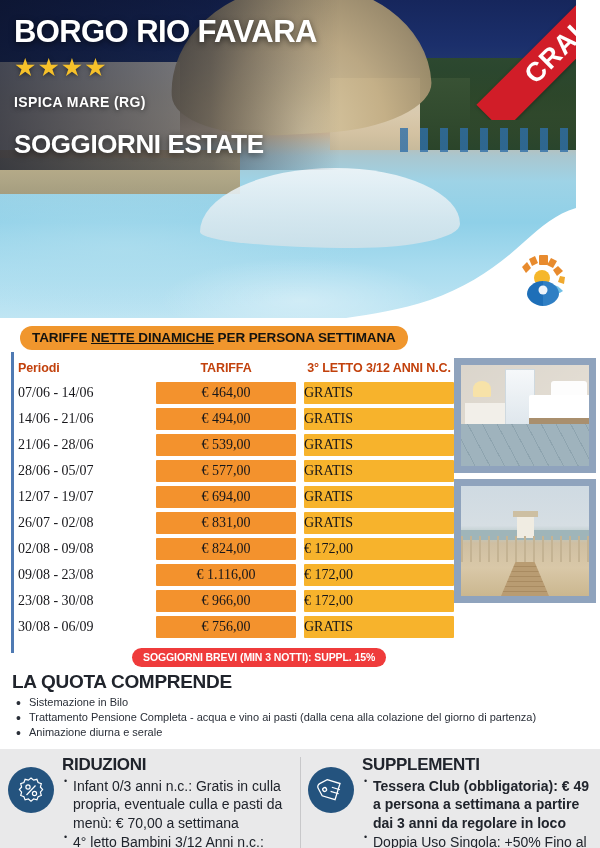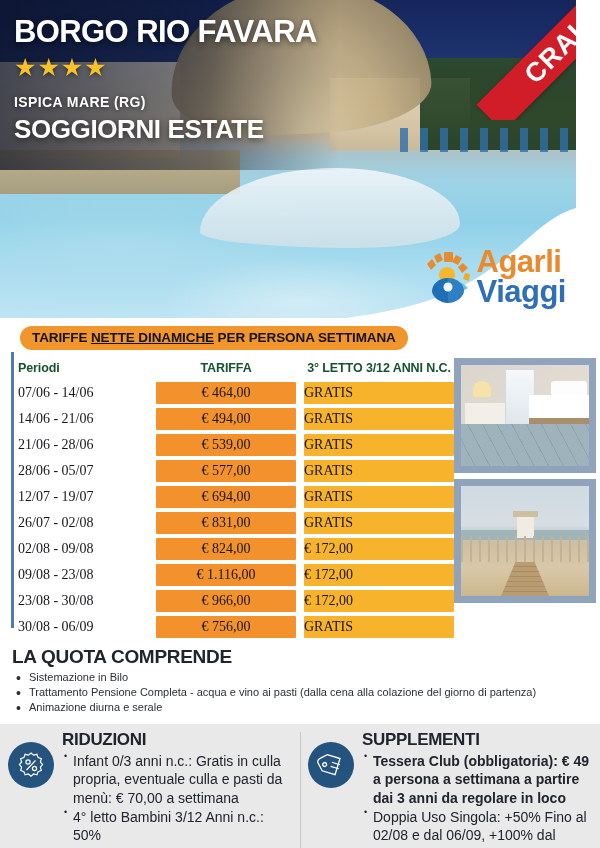--- a/index.html
+++ b/index.html
@@ -86,21 +86,21 @@
     text-shadow:0 2px 6px rgba(0,0,0,.55);
     line-height:1.05;
   }
   .stars { margin-top:6px; font-size:25px; color:#f6c12a; letter-spacing:1px;
            text-shadow:0 1px 4px rgba(0,0,0,.5); line-height:1; }
   .hotel-loc {
     margin-top:14px; font-size:14px; font-weight:bold; color:#fff; letter-spacing:.4px;
     text-shadow:0 1px 5px rgba(0,0,0,.6);
   }
   .hotel-sub {
-    margin-top:4px; font-size:26px; font-weight:bold; color:#fff; letter-spacing:-0.4px;
+    margin-top:19px; font-size:26px; font-weight:bold; color:#fff; letter-spacing:-0.4px;
     text-shadow:0 2px 6px rgba(0,0,0,.55);
   }
 
   
   .ribbon-wrap {
     position:absolute; right:0; top:0; width:120px; height:120px; overflow:hidden; z-index:8;
   }
   .ribbon {
     position:absolute;
     width:190px; height:38px;
@@ -147,21 +147,21 @@
     font-size:13.5px; font-weight:bold;
     padding:4px 12px 5px;
     border-radius:14px;
     letter-spacing:-0.1px;
     margin-left:6px;
   }
   .tariff-banner u { text-decoration:underline; }
 
   table.rates { width:440px; border-collapse:separate; border-spacing:0 4px; margin-top:7px; }
   table.rates th {
-    font-size:12.5px; font-weight:bold; color:#14532d; padding-bottom:3px;
+    font-size:12.5px; font-weight:bold; color:#c2410c; padding-bottom:3px;
     letter-spacing:-0.1px;
   }
   th.c-per { text-align:left; padding-left:4px; font-size:14px; }
   th.c-tar { text-align:center; width:140px; }
   th.c-let { text-align:center; width:150px; font-size:11px; }
   table.rates td { font-size:14px; color:#16161a; }
   td.c-per { text-align:left; padding-left:4px; font-family:"Liberation Serif", serif; font-size:15px; }
   td.c-tar {
     background:#f3922d; text-align:center; font-family:"Liberation Serif", serif;
     font-size:14.5px; padding:3px 0; border-radius:1px;
@@ -310,24 +310,20 @@
         <path d="M40 22 l5 1 -1 7 -6 -2 z"></path>
       </g>
       <circle cx="22" cy="24" r="8" fill="#f5b72b"></circle>
       <path d="M30 30 q8 1 13 7 q-7 5 -14 4 z" fill="#6fbfe6"></path>
       <path d="M22 26 C11 26 3 33 3 41 C3 47 12 52 22 52 C22 52 22 38 22 26 Z" fill="#1f6fb5" opacity="0"></path>
       <path d="M23 24 C13 24 6 31 6 39.5 C6 47 16 52 23 52 C30 52 40 47 40 39.5 C40 31 33 24 23 24 Z" fill="#2f6fb5" opacity="0"></path>
       <path d="M23 27 C14 27 7 33 7 40 C7 45 14 52 23 52 C23 52 23 40 23 27 Z" fill="#1e6fb8"></path>
       <path d="M23 27 C32 27 39 33 39 40 C39 45 32 52 23 52 C23 52 23 40 23 27 Z" fill="#2f7fc4"></path>
       <circle cx="23" cy="36" r="4.5" fill="#ffffff" opacity=".92"></circle>
     </svg>
-    <div class="logo-text">
-      <div class="logo-a">Agarli</div>
-      <div class="logo-v">Viaggi</div>
-    </div>
   </div>
 </div>
 
 <div class="mid">
 
   <div class="side-photos">
     <div class="photo-frame">
       <div class="ph-room">
         <div class="win"></div>
           <div class="lamp"></div>
@@ -427,20 +423,21 @@
         <tr>
           <td class="c-per">30/08 - 06/09</td>
           <td class="spacer"></td>
           <td class="c-tar">€ 756,00</td>
           <td class="spacer"></td>
           <td class="c-let">GRATIS</td>
         </tr>
       </tbody>
     </table>
 
+    <div class="short-stay">SOGGIORNI BREVI (MIN 3 NOTTI): SUPPL. 15%</div>
   </div>
 </div>
 
 <div class="includes">
   <h2>LA QUOTA COMPRENDE</h2>
   <ul>
     <li>Sistemazione in Bilo</li>
     <li>Trattamento Pensione Completa - acqua e vino ai pasti (dalla cena alla colazione del giorno di partenza)</li>
     <li>Animazione diurna e serale</li>
   </ul>

